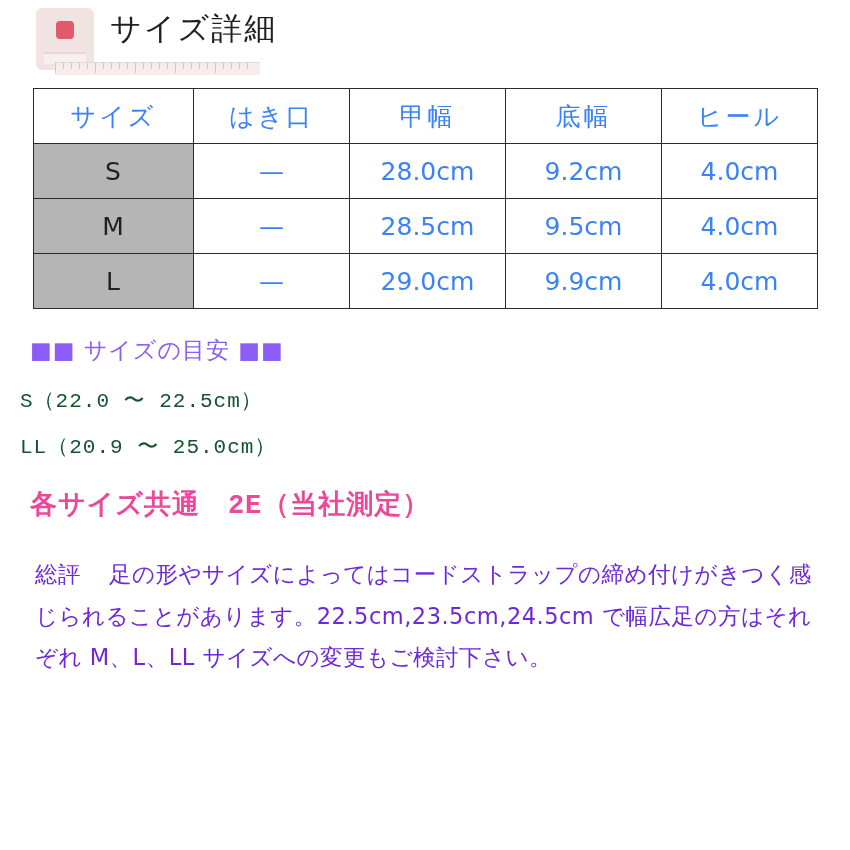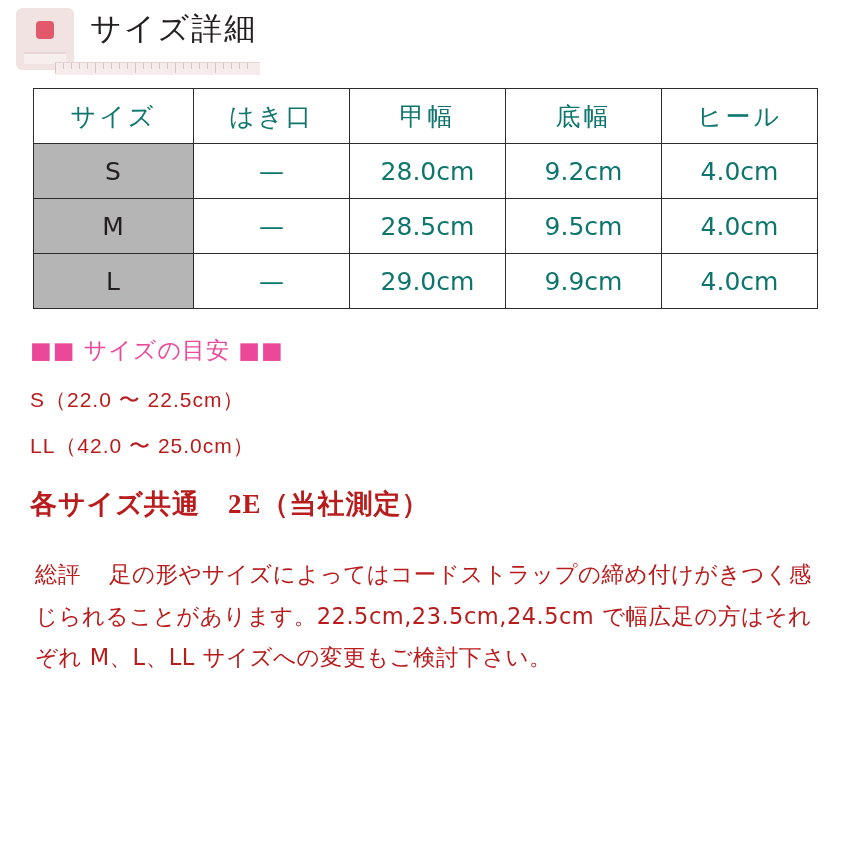--- a/index.html
+++ b/index.html
@@ -19,21 +19,21 @@
     position: relative;
     width: 850px;
     height: 850px;
     box-sizing: border-box;
   }
 
   
   .header {
     position: relative;
     height: 78px;
-    padding-left: 16px;
+    padding-left: 36px;
     display: flex;
     align-items: flex-start;
   }
   .header-badge {
     width: 58px;
     height: 62px;
     background: #f2e3e3;
     border-radius: 6px;
     margin-top: 8px;
     position: relative;
@@ -100,21 +100,21 @@
     width: 784px;
     table-layout: fixed;
     font-family: "DejaVu Sans", sans-serif;
   }
   .size-table th, .size-table td {
     border: 1px solid #2b2b2b;
     text-align: center;
     font-weight: normal;
     font-size: 25px;
     height: 52px;
-    color: #0f766e;
+    color: #3b82f6;
   }
   .size-table thead th {
     background: #ffffff;
     letter-spacing: 3px;
     font-size: 25px;
   }
   .size-table tbody td.size-label {
     background: #b5b5b5;
     color: #231f20;
     letter-spacing: 1px;
@@ -126,53 +126,53 @@
     font-size: 26px;
     letter-spacing: 0;
   }
 
   
   .guide-heading {
     margin: 26px 0 0 30px;
     font-size: 23px;
     letter-spacing: 1px;
     font-family: "DejaVu Sans", sans-serif;
-    color: #ec4899;
+    color: #8b5cf6;
   }
   .guide-rows {
-    margin: 20px 0 0 30px;
-    font-family: Liberation Sans, sans-serif;
+    margin: 20px 0 0 20px;
+    font-family: Liberation Mono, monospace;
     font-size: 21px;
-    color: #b91c1c;
+    color: #14532d;
   }
   .guide-row {
     display: flex;
     margin-bottom: 18px;
   }
   .guide-cell {
     width: 345px;
     letter-spacing: 1px;
   }
 
   .common-line {
     margin: 26px 12px 0 30px;
     font-size: 27px;
     letter-spacing: 1px;
-    font-family: Liberation Serif, serif;
-    color: #b91c1c;
+    font-family: Liberation Mono, monospace;
+    color: #ec4899;
     font-weight: 600;
   }
 
   .summary {
     margin: 32px 30px 0 35px;
     font-size: 22.5px;
     line-height: 1.85;
     letter-spacing: 0.5px;
     font-family: "DejaVu Sans", sans-serif;
-    color: #b91c1c;
+    color: #6d28d9;
   }
   .summary .label {
     margin-right: 28px;
   }
 </style>
 </head>
 <body>
 
 <div class="page">
 
@@ -255,21 +255,21 @@
     </tbody>
   </table>
 
   <div class="guide-heading">■■ サイズの目安 ■■</div>
 
   <div class="guide-rows">
     <div class="guide-row">
       <div class="guide-cell">S（22.0 〜 22.5cm）</div>
     </div>
     <div class="guide-row">
-      <div class="guide-cell">LL（42.0 〜 25.0cm）</div>
+      <div class="guide-cell">LL（20.9 〜 25.0cm）</div>
     </div>
   </div>
 
   <div class="common-line">各サイズ共通　2E（当社測定）</div>
 
   <div class="summary">
     <span class="label">総評</span><span>足の形やサイズによってはコードストラップの締め付けがきつく感じられることがあります。22.5cm,23.5cm,24.5cm で幅広足の方はそれぞれ M、L、LL サイズへの変更もご検討下さい。</span>
   </div>
 
 </div>

